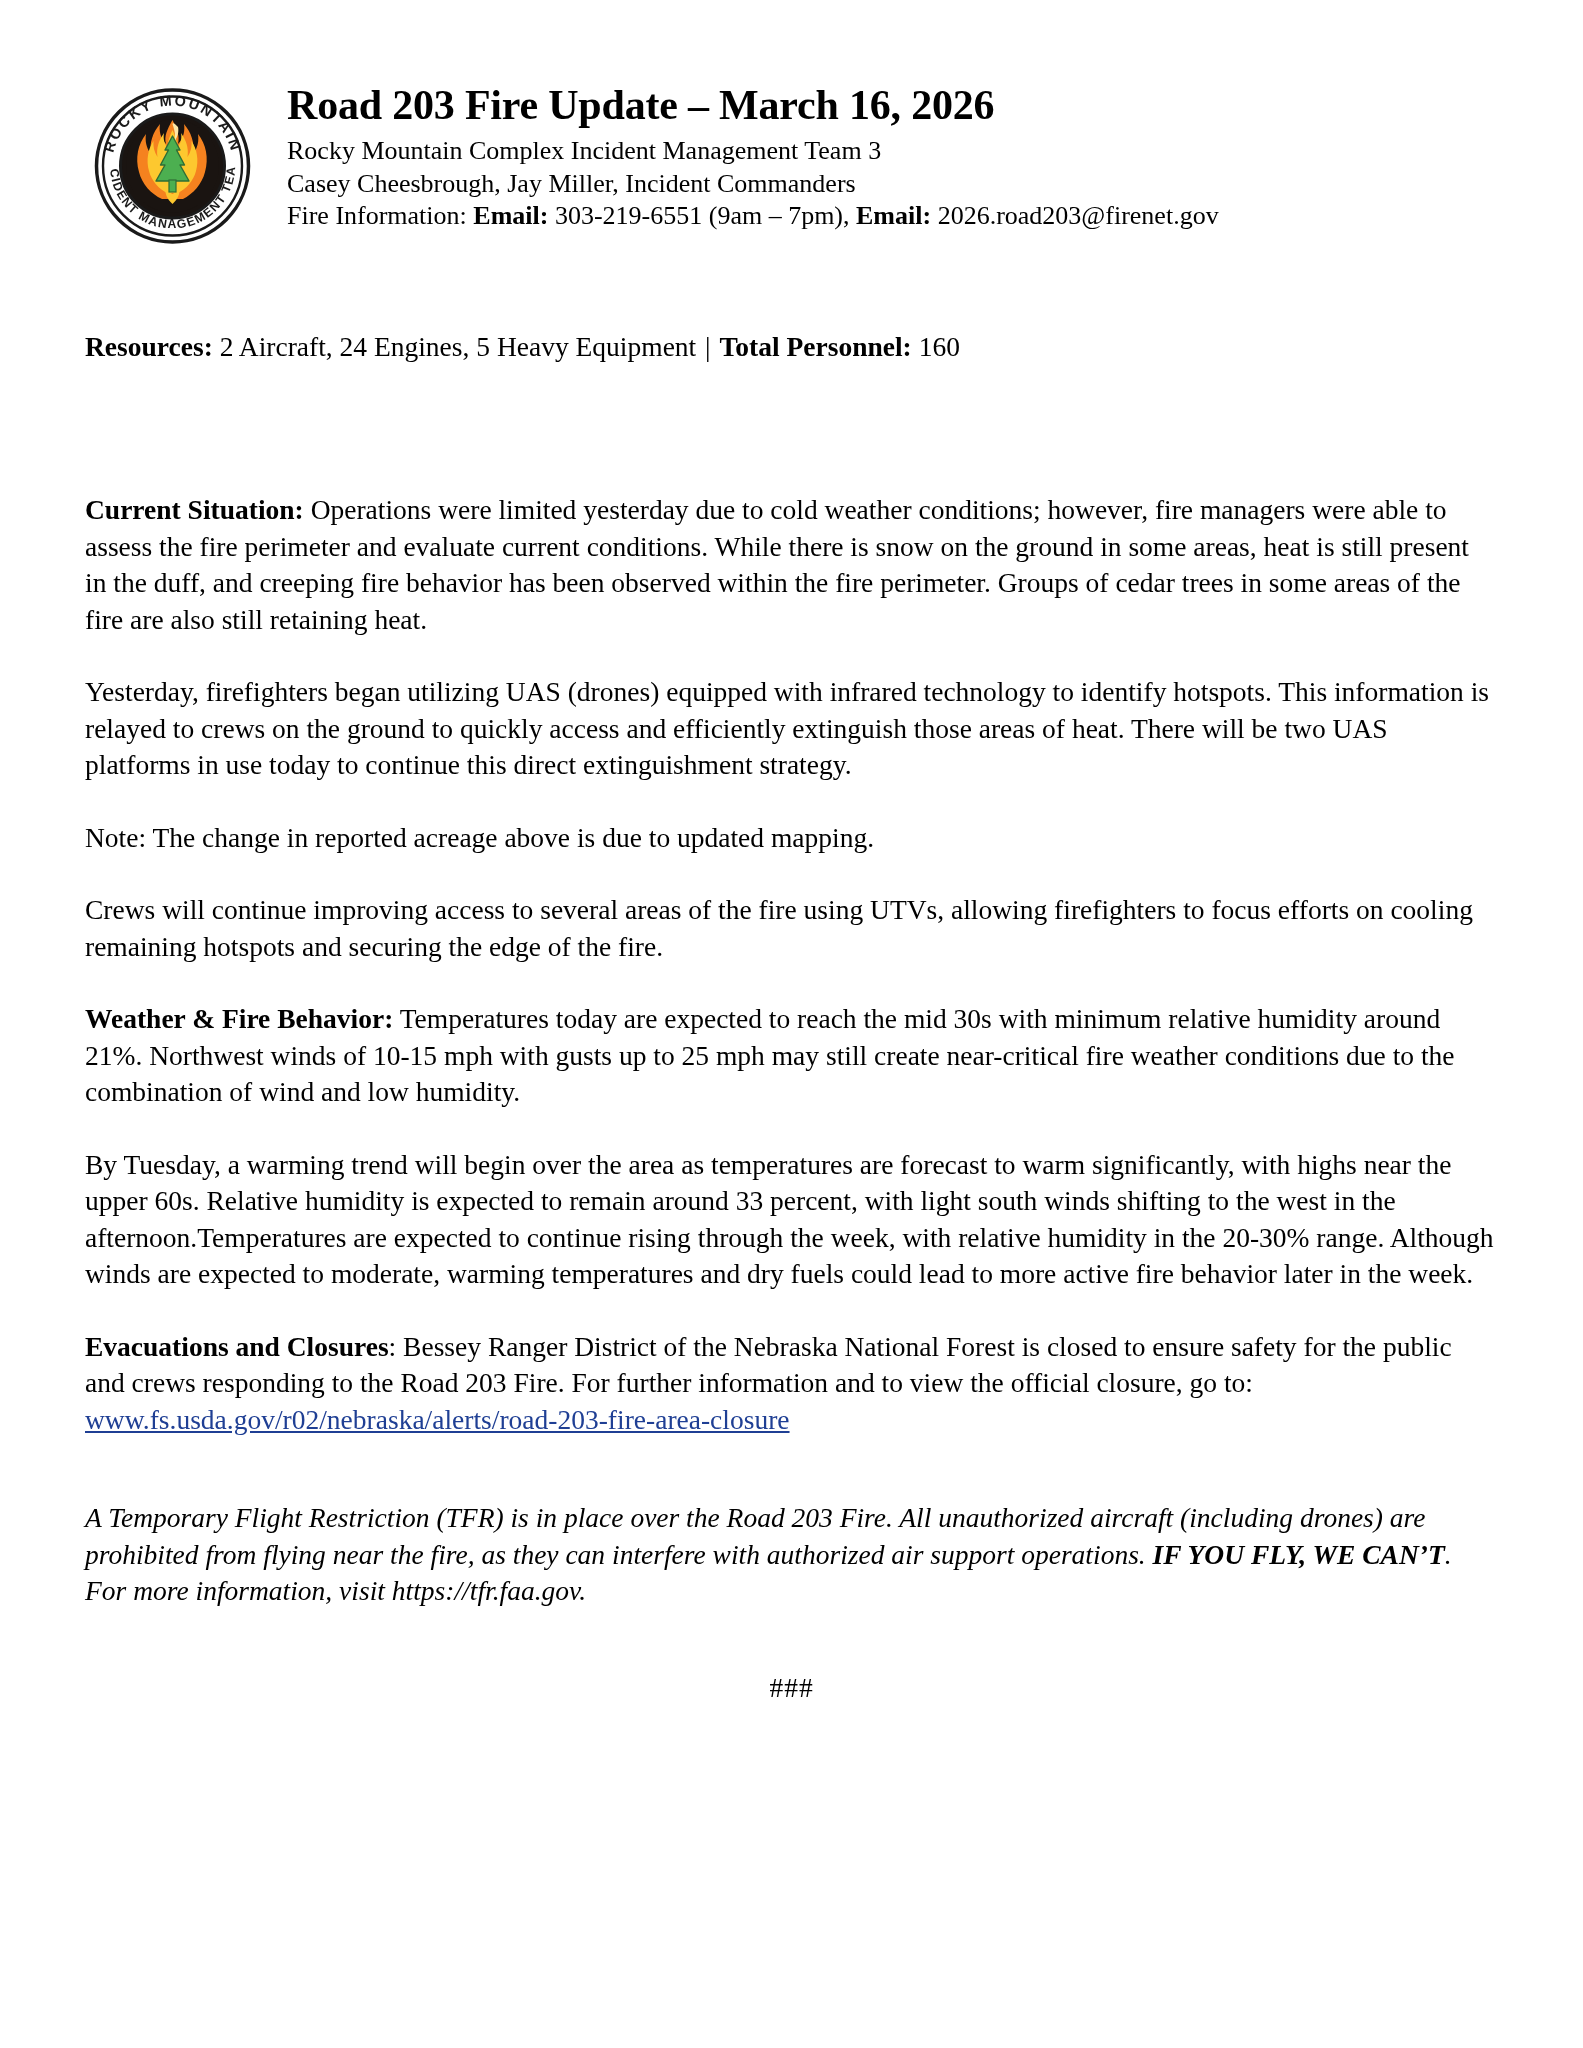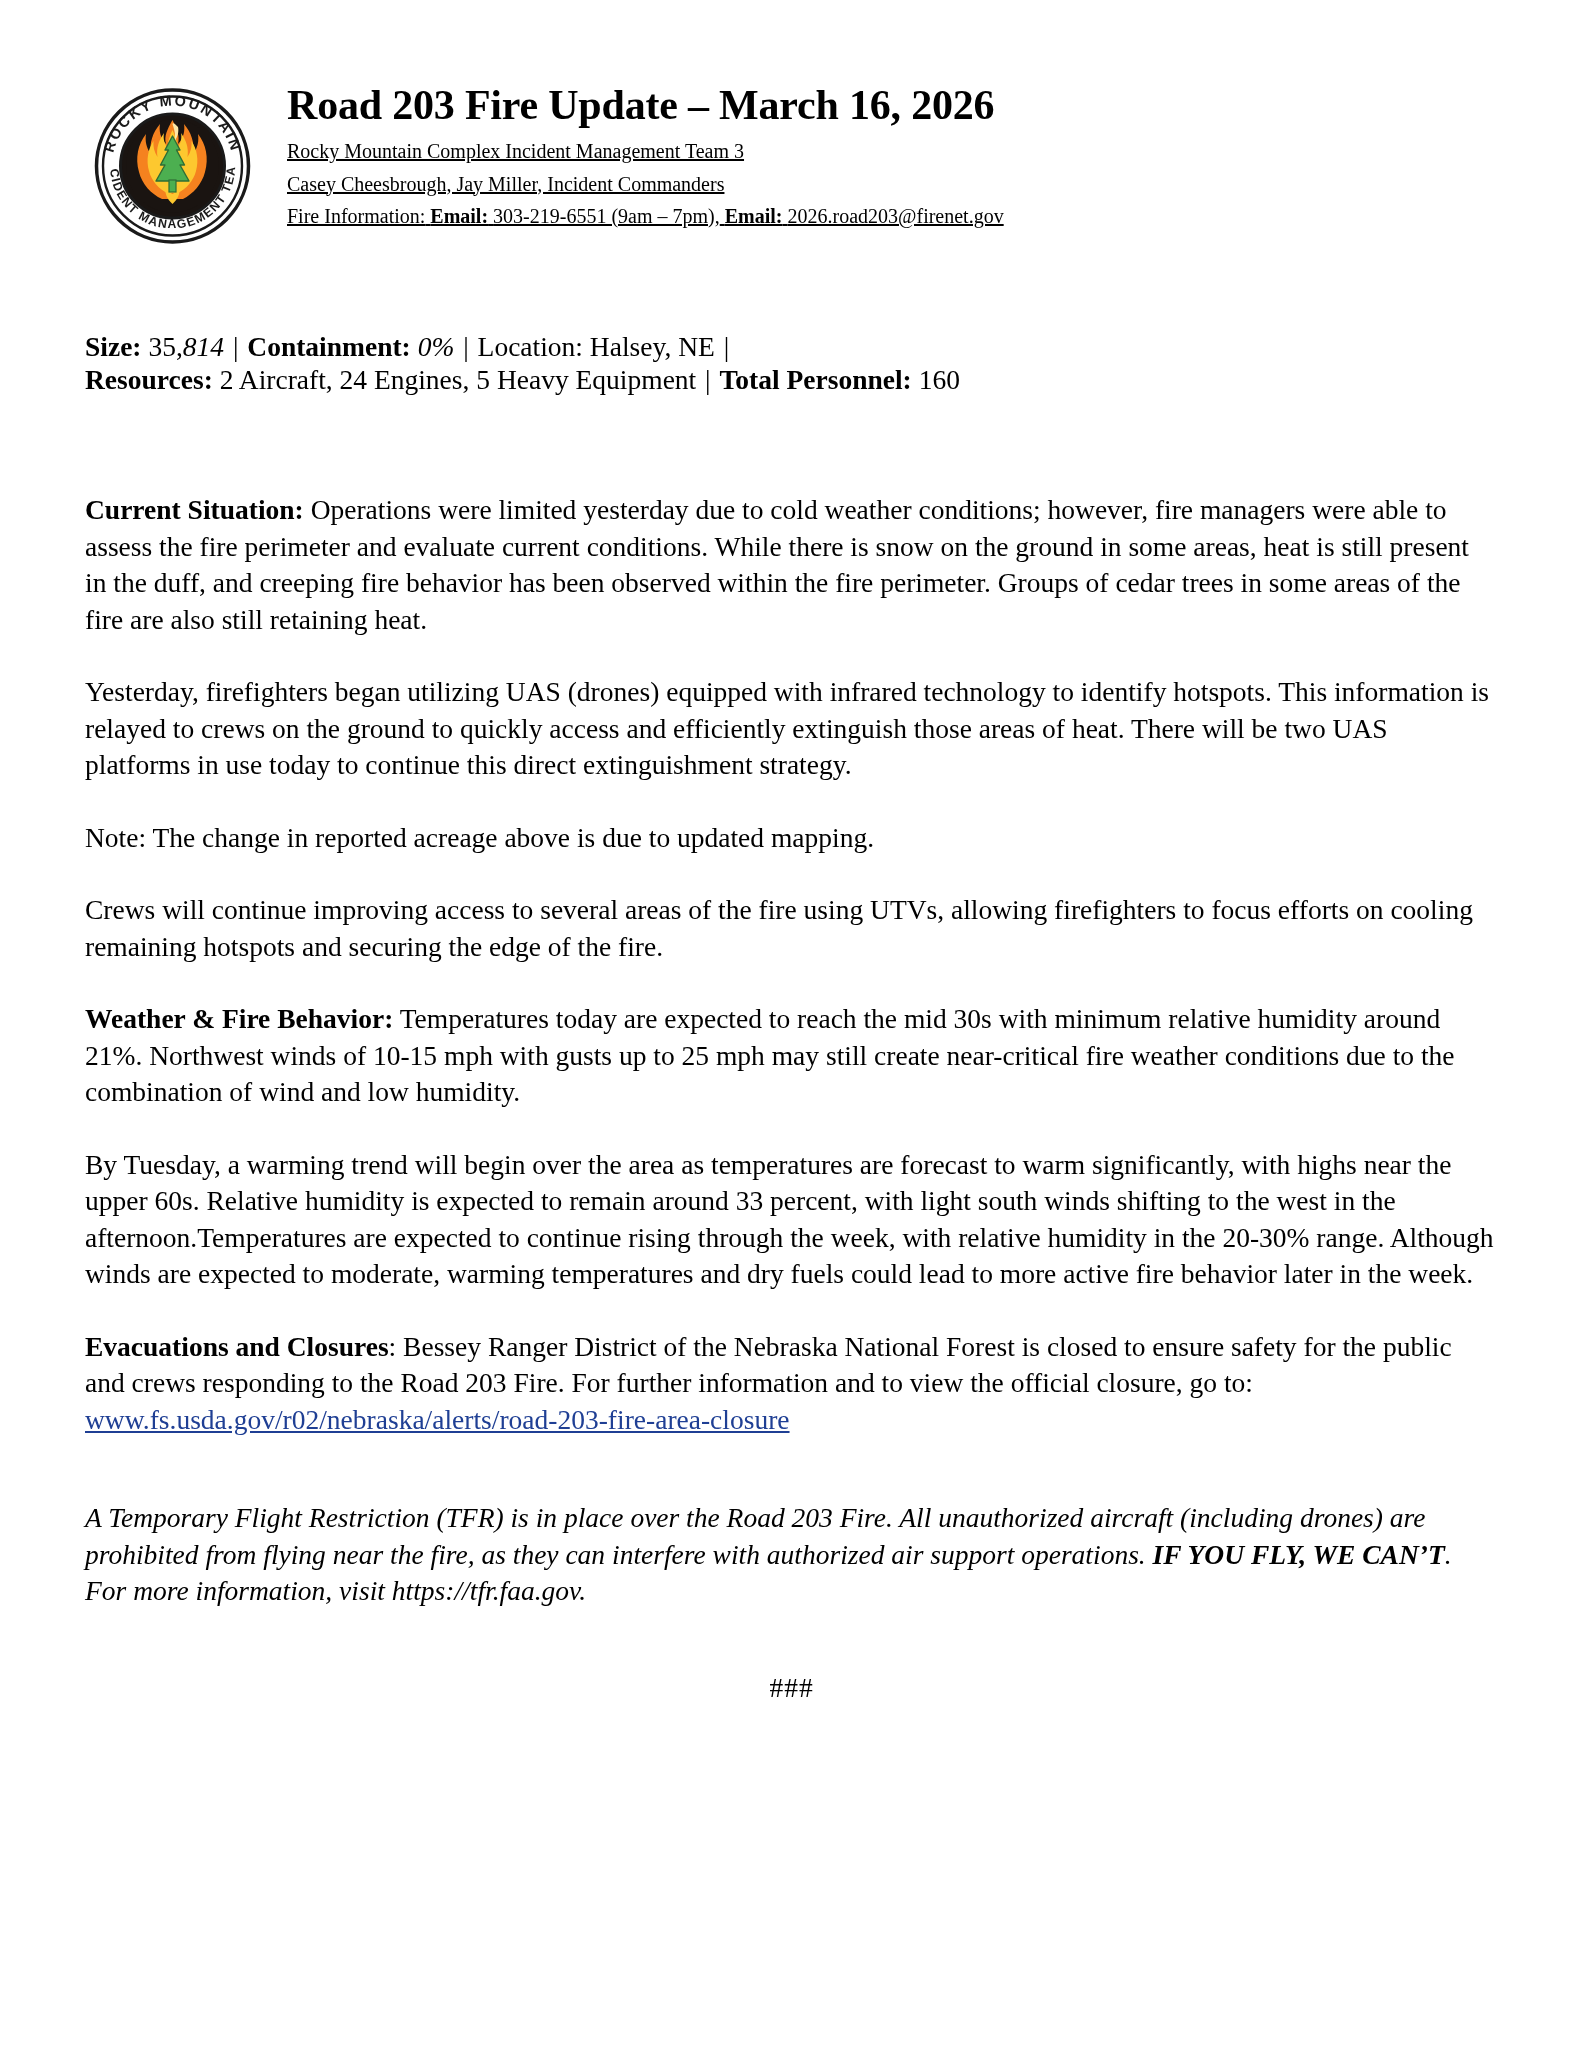--- a/index.html
+++ b/index.html
@@ -52,24 +52,23 @@
 
   .doc-title {
     font-size: 42px;
     line-height: 50px;
     font-weight: bold;
     letter-spacing: -0.2px;
     white-space: nowrap;
   }
 
   .header-line {
-    font-size: 20px;
+    font-size: 26px;
     line-height: 32.5px;
     white-space: nowrap;
-    text-decoration: underline;
   }
   .header-line.first { margin-top: 5px; }
 
   
   .stats {
     position: absolute;
     left: 85px;
     top: 330px;
     width: 1420px;
     font-size: 27.5px;
@@ -163,21 +162,20 @@
 
     <div class="header-text">
       <div class="doc-title">Road 203 Fire Update – March 16, 2026</div>
       <div class="header-line first">Rocky Mountain Complex Incident Management Team 3</div>
       <div class="header-line">Casey Cheesbrough, Jay Miller, Incident Commanders</div>
       <div class="header-line"><span>Fire Information:</span> <b>Email:</b> <span>303-219-6551 (9am – 7pm),</span> <b>Email:</b> <span>2026.road203@firenet.gov</span></div>
     </div>
   </div>
 
   <div class="stats">
-    <div class="line"><b>Size:</b> <span>35,</span><i>814</i> <span class="sep">|</span> <b>Containment:</b> <i>0%</i> <span class="sep">|</span> <span>Location:</span> <span>Halsey, NE</span> <span class="sep">|</span></div>
     <div class="line"><b>Resources:</b> <span>2 Aircraft, 24 Engines, 5 Heavy Equipment</span> <span class="sep">|</span> <b>Total Personnel:</b> <span>160</span></div>
   </div>
 
   <div class="body-content">
 
     <p class="para"><b>Current Situation:</b><span> Operations were limited yesterday due to cold weather conditions; however, fire managers were able to assess the fire perimeter and evaluate current conditions. While there is snow on the ground in some areas, heat is still present in the duff, and creeping fire behavior has been observed within the fire perimeter. Groups of cedar trees in some areas of the fire are also still retaining heat.</span></p>
 
     <p class="para">Yesterday, firefighters began utilizing UAS (drones) equipped with infrared technology to identify hotspots. This information is relayed to crews on the ground to quickly access and efficiently extinguish those areas of heat. There will be two UAS platforms in use today to continue this direct extinguishment strategy.</p>
 
     <p class="para">Note: The change in reported acreage above is due to updated mapping.</p>

